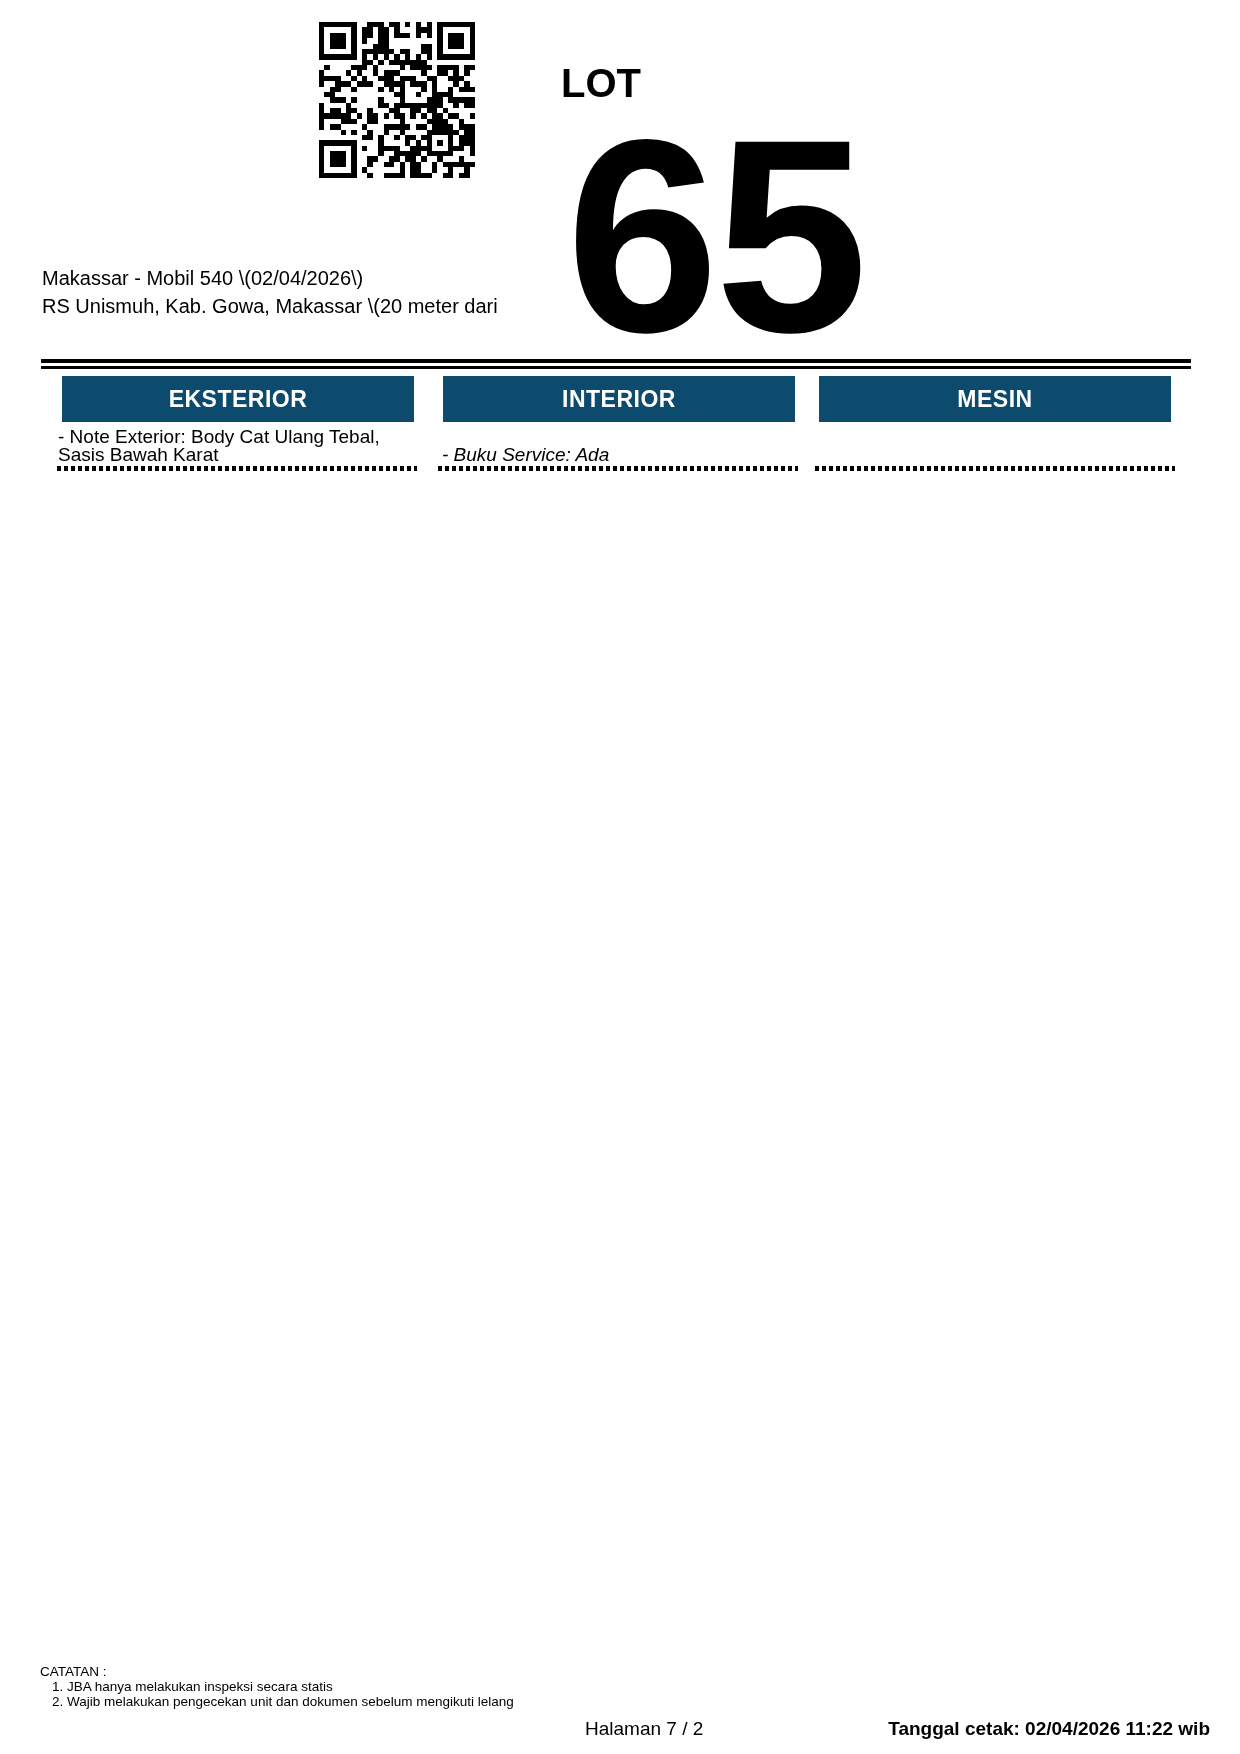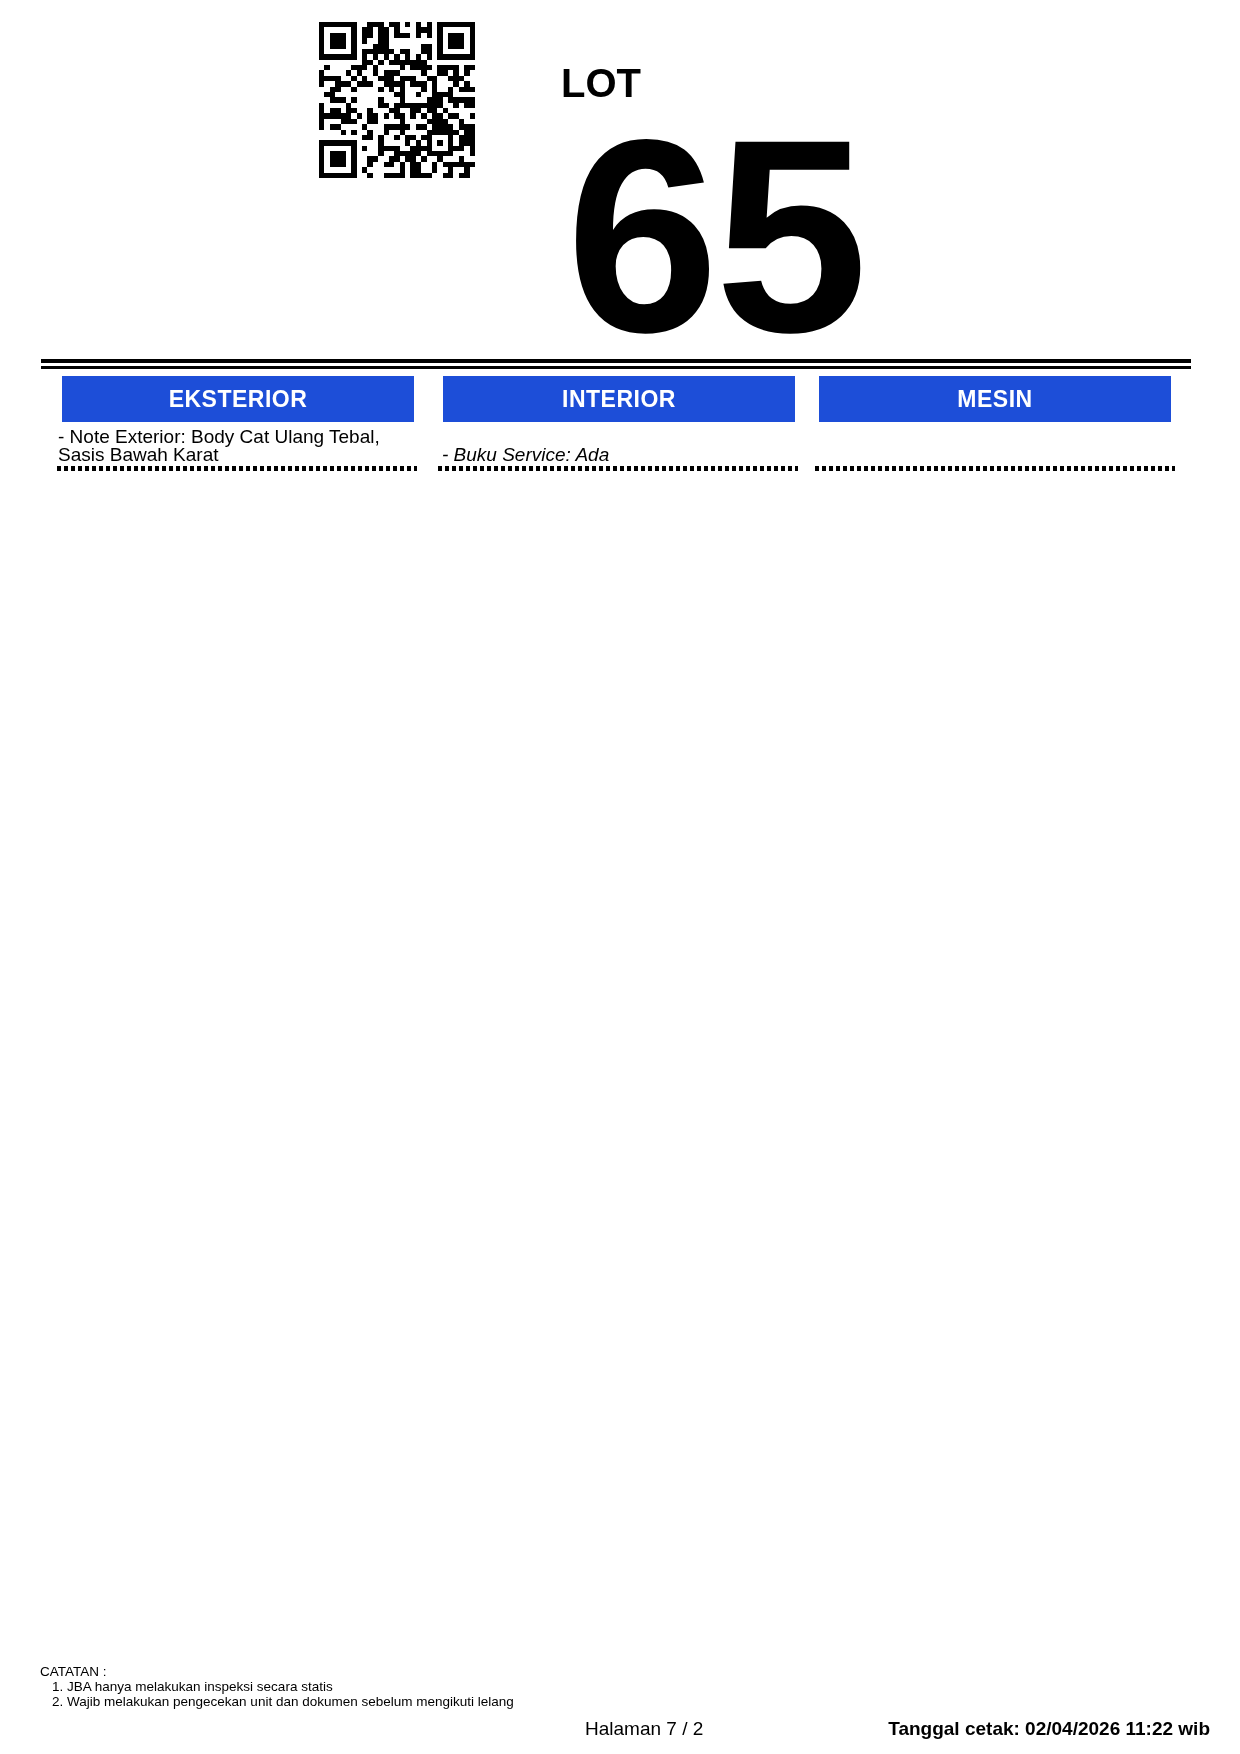--- a/index.html
+++ b/index.html
@@ -6,21 +6,21 @@
   body{
     width:1240px;height:1754px;position:relative;overflow:hidden;
     font-family:"Liberation Sans","DejaVu Sans",sans-serif;color:#000;
   }
   .abs{position:absolute;}
   .qr{left:319px;top:22px;width:156px;height:156px;}
   .lot-label{left:561px;top:63px;font-size:40px;font-weight:bold;line-height:1;}
   .lot-number{left:566px;top:98px;font-size:275px;font-weight:bold;line-height:1;letter-spacing:-4px;}
   .address{left:42px;top:265px;font-size:20px;line-height:27.6px;white-space:nowrap;}
   .rule-double{left:41px;top:359px;width:1150px;height:3px;border-top:4px solid #000;border-bottom:3px solid #000;}
-  .bar{top:376px;width:352px;height:46px;background:#1d4ed8;color:#fff;
+  .bar{top:376px;width:352px;height:46px;background:#0c4a6e;color:#fff;
        font-size:23px;font-weight:bold;line-height:46px;text-align:center;letter-spacing:0.5px;}
   .notes{top:421px;width:356px;height:43px;display:flex;flex-direction:column;justify-content:flex-end;
          font-size:19px;line-height:18px;}
   .dotted{top:466px;width:360px;height:5px;
           background:repeating-linear-gradient(to right,#000 0 4px,transparent 4px 7px);}
   .col1{left:62px;}
   .col2{left:443px;}
   .col3{left:819px;}
   .col1.notes{left:58px;}
   .col2.notes{left:442px;font-style:italic;}
@@ -473,20 +473,22 @@
         <rect x="23" y="28" width="1" height="1"></rect>
         <rect x="24" y="28" width="1" height="1"></rect>
         <rect x="26" y="28" width="1" height="1"></rect>
         <rect x="27" y="28" width="1" height="1"></rect>
       </svg></div>
 
   <div class="abs lot-label">LOT</div>
   <div class="abs lot-number">65</div>
 
   <div class="abs address">
+    <div>Makassar - Mobil 540 \(02/04/2026\)</div>
+    <div>RS Unismuh, Kab. Gowa, Makassar \(20 meter dari</div>
   </div>
 
   <div class="abs rule-double"></div>
 
   <div class="abs bar col1">EKSTERIOR</div>
   <div class="abs notes col1">
     <div>- Note Exterior: Body Cat Ulang Tebal,</div>
     <div>Sasis Bawah Karat</div>
   </div>
   <div class="abs dotted col1"></div>

